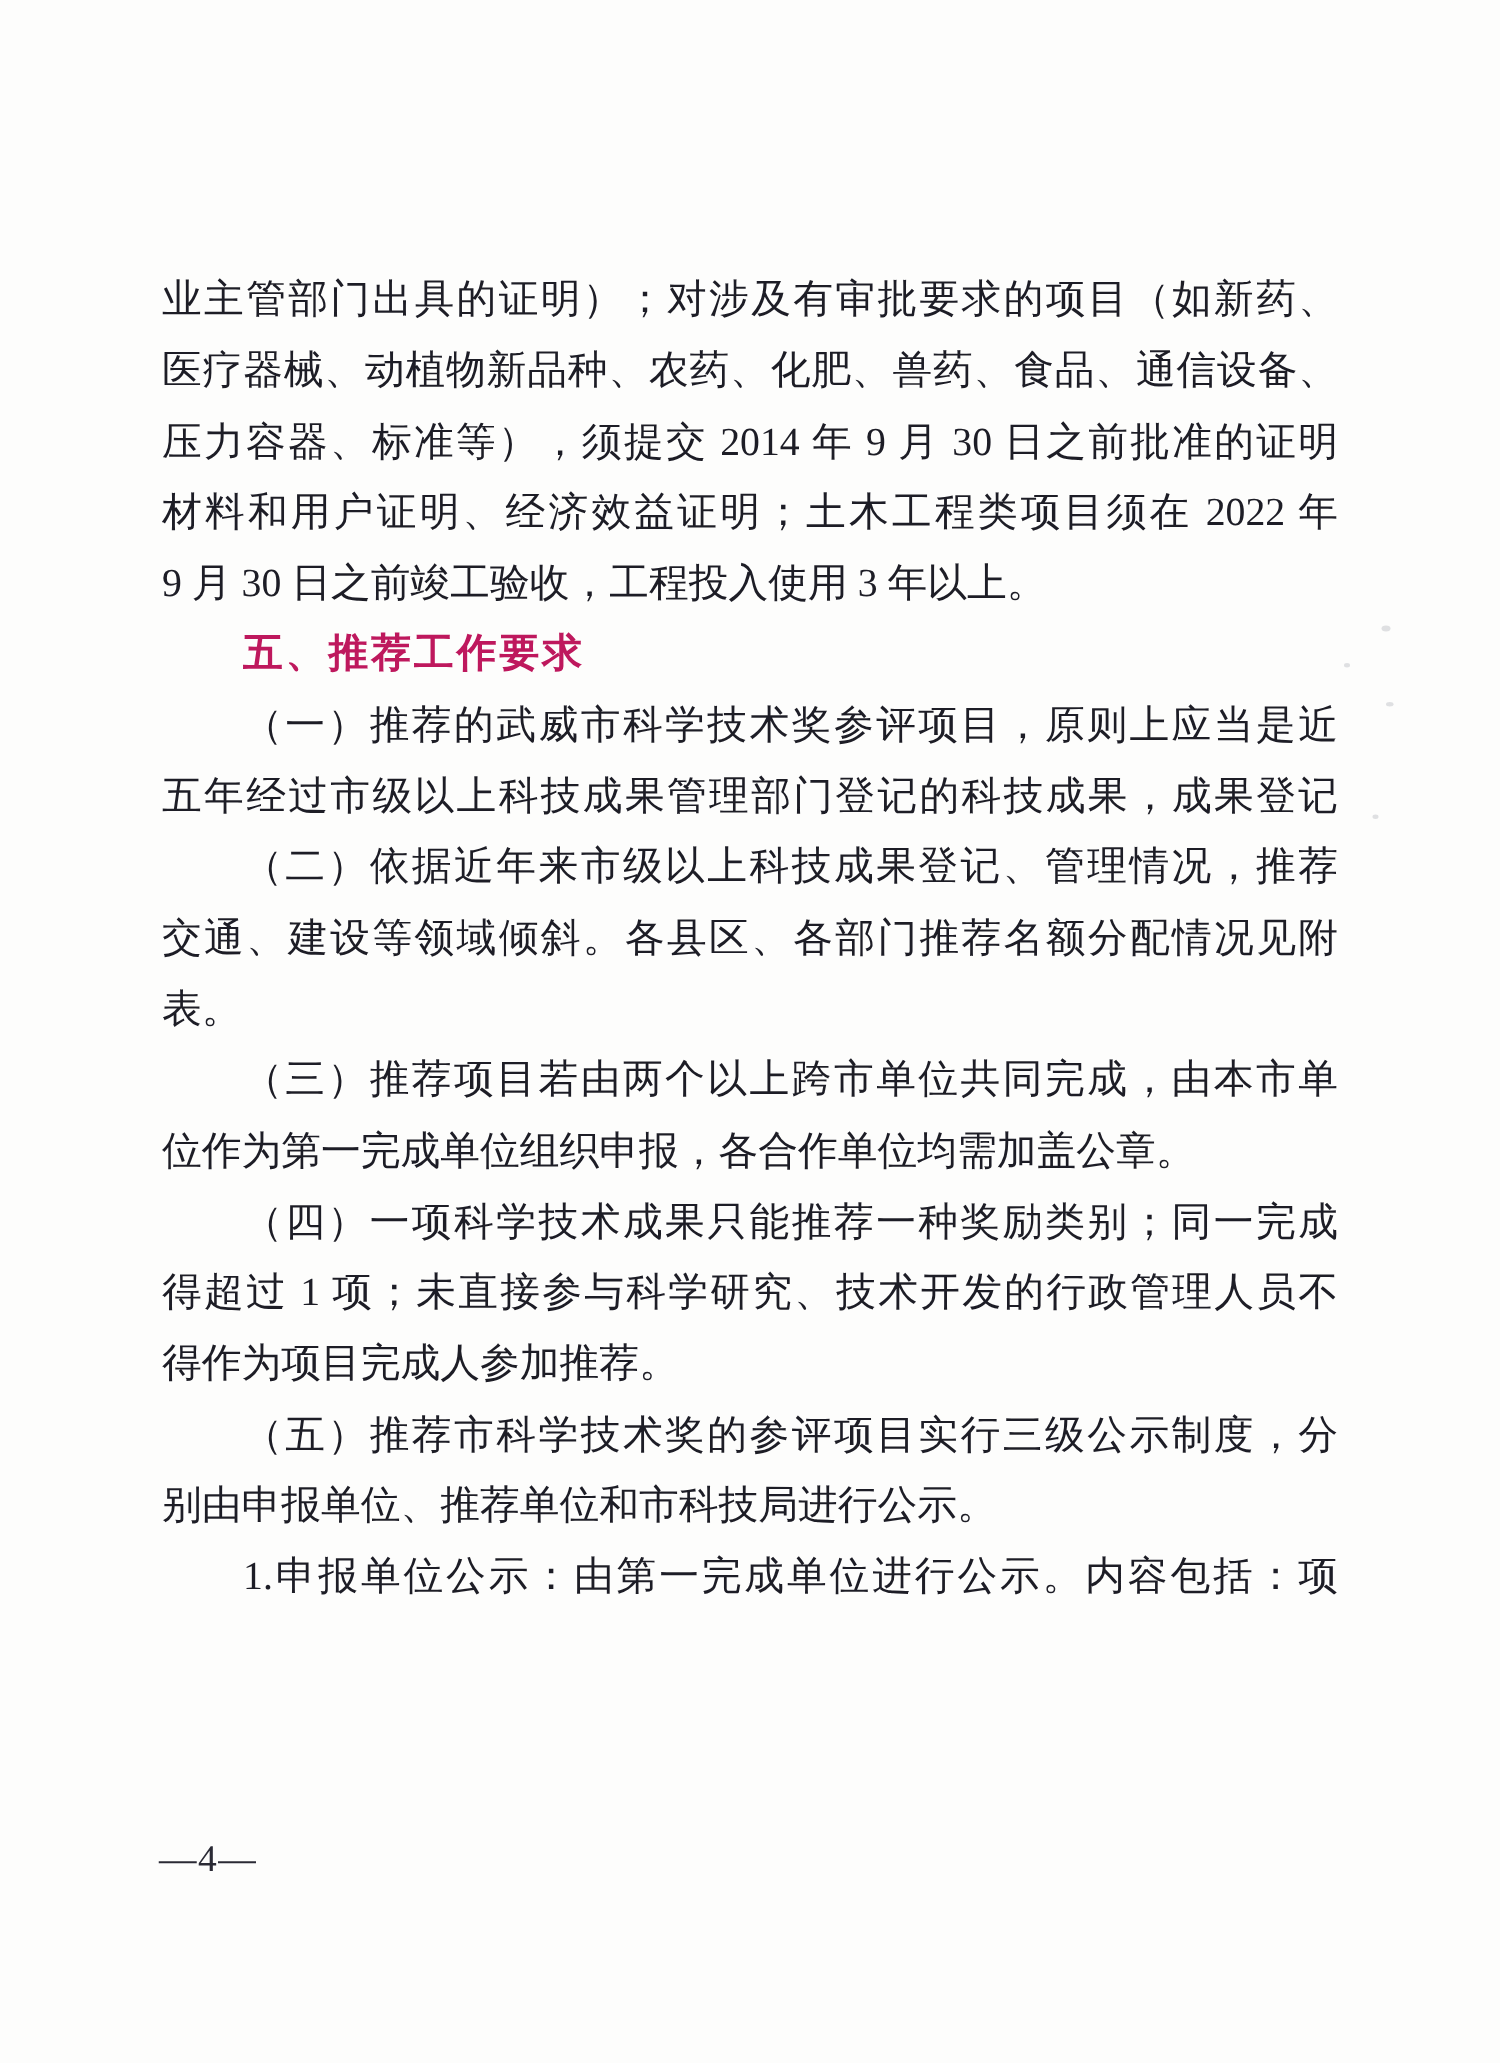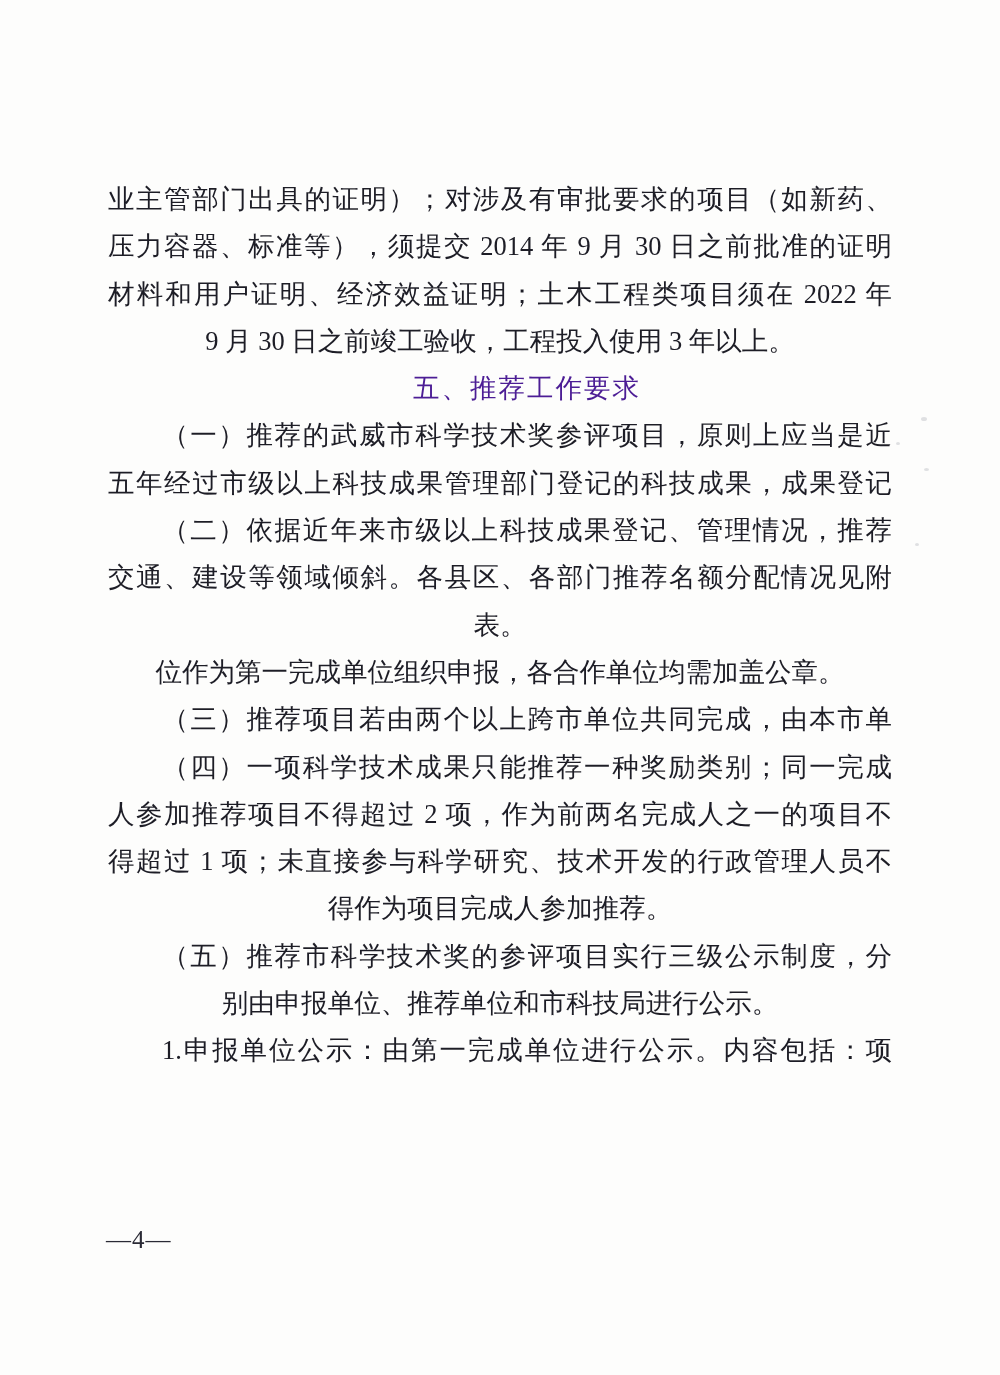--- a/index.html
+++ b/index.html
@@ -19,34 +19,34 @@
   .text-block {
     position: absolute;
     left: 108px;
     top: 176px;
     width: 784px;
     font-size: 26.5px;
     line-height: 47.3px;
   }
   .line {
     height: 47.3px;
-    text-align: center;
+    text-align: left;
   }
   .line.justify {
     text-align: justify;
     text-align-last: justify;
   }
   .line.indent {
     text-indent: 54px;
   }
   .line.heading {
     font-family: "Liberation Sans", "DejaVu Sans", sans-serif;
-    font-weight: normal;
+    font-weight: bold;
     letter-spacing: 2px;
-    color: #4c1d95;
+    color: #be185d;
   }
   .page-number {
     position: absolute;
     left: 106px;
     top: 1226px;
     font-size: 25px;
     letter-spacing: 1px;
     color: #2a2a35;
   }
   
@@ -60,33 +60,33 @@
   .speck.s3 { left: 924px; top: 468px; width: 5px; height: 3px; }
   .speck.s4 { left: 915px; top: 543px; width: 4px; height: 3px; }
 </style>
 </head>
 <body>
 
 <div class="page">
 
   <div class="text-block">
       <div class="line justify">业主管部门出具的证明）；对涉及有审批要求的项目（如新药、</div>
+      <div class="line justify">医疗器械、动植物新品种、农药、化肥、兽药、食品、通信设备、</div>
       <div class="line justify">压力容器、标准等），须提交 2014 年 9 月 30 日之前批准的证明</div>
       <div class="line justify">材料和用户证明、经济效益证明；土木工程类项目须在 2022 年</div>
       <div class="line">9 月 30 日之前竣工验收，工程投入使用 3 年以上。</div>
       <div class="line indent heading">五、推荐工作要求</div>
       <div class="line justify indent">（一）推荐的武威市科学技术奖参评项目，原则上应当是近</div>
       <div class="line justify">五年经过市级以上科技成果管理部门登记的科技成果，成果登记</div>
       <div class="line justify indent">（二）依据近年来市级以上科技成果登记、管理情况，推荐</div>
       <div class="line justify">交通、建设等领域倾斜。各县区、各部门推荐名额分配情况见附</div>
       <div class="line">表。</div>
+      <div class="line justify indent">（三）推荐项目若由两个以上跨市单位共同完成，由本市单</div>
       <div class="line">位作为第一完成单位组织申报，各合作单位均需加盖公章。</div>
-      <div class="line justify indent">（三）推荐项目若由两个以上跨市单位共同完成，由本市单</div>
       <div class="line justify indent">（四）一项科学技术成果只能推荐一种奖励类别；同一完成</div>
-      <div class="line justify">人参加推荐项目不得超过 2 项，作为前两名完成人之一的项目不</div>
       <div class="line justify">得超过 1 项；未直接参与科学研究、技术开发的行政管理人员不</div>
       <div class="line">得作为项目完成人参加推荐。</div>
       <div class="line justify indent">（五）推荐市科学技术奖的参评项目实行三级公示制度，分</div>
       <div class="line">别由申报单位、推荐单位和市科技局进行公示。</div>
       <div class="line justify indent">1.申报单位公示：由第一完成单位进行公示。内容包括：项</div>
     </div>
 
   <div class="page-number">—4—</div>
 
   <div class="speck s1"></div>

